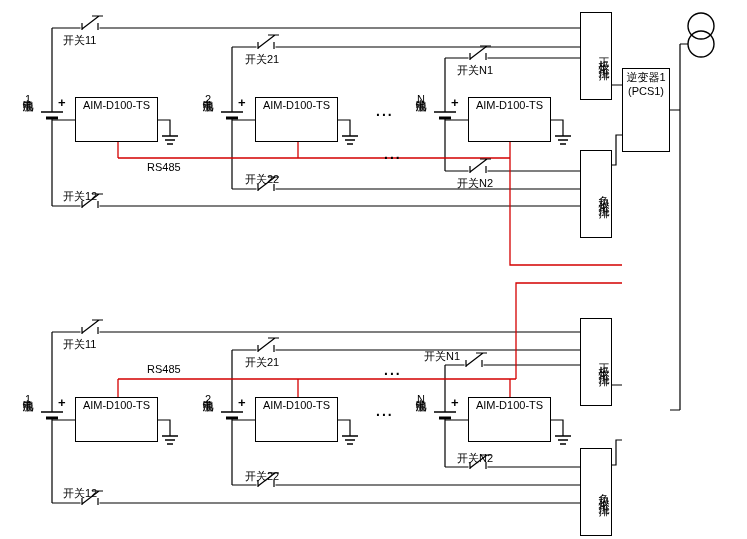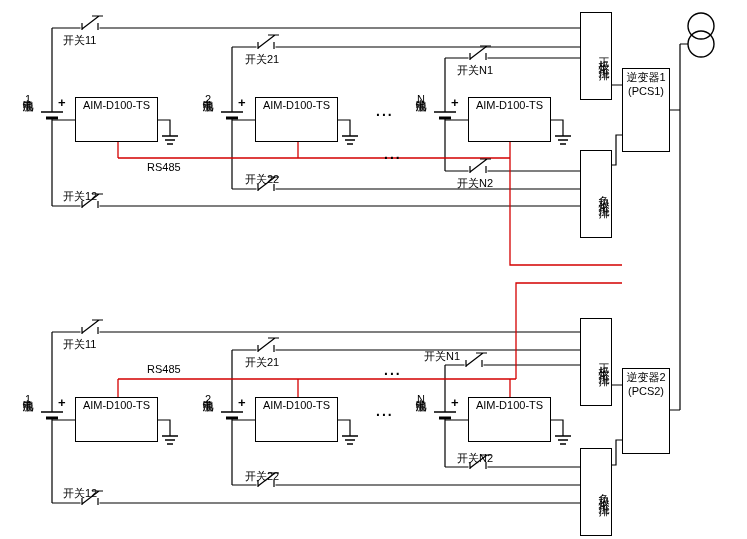--- a/index.html
+++ b/index.html
@@ -170,23 +170,20 @@
   <div class="box" style="left:468px;top:397px;width:83px;height:45px">
     <span>AIM-D100-TS</span>
     </div>
 
   <div class="box vtext" style="left:580px;top:318px;width:32px;height:88px">
     <span>正极汇流排</span>
     </div>
   <div class="box vtext" style="left:580px;top:448px;width:32px;height:88px">
     <span>负极汇流排</span>
     </div>
-  <div class="box" style="left:622px;top:368px;width:48px;height:86px">
-    <span class="wrap">逆变器2(PCS2)</span>
-    </div>
 
   <div class="vlbl" style="left:20px;top:390px">电池簇1</div>
   <div class="vlbl" style="left:200px;top:390px">电池簇2</div>
   <div class="vlbl" style="left:413px;top:390px">电池簇N</div>
 
   <div class="plus" style="left:58px;top:395px">+</div>
   <div class="plus" style="left:238px;top:395px">+</div>
   <div class="plus" style="left:451px;top:395px">+</div>
 
   <div class="lbl" style="left:63px;top:337px">开关11</div>

